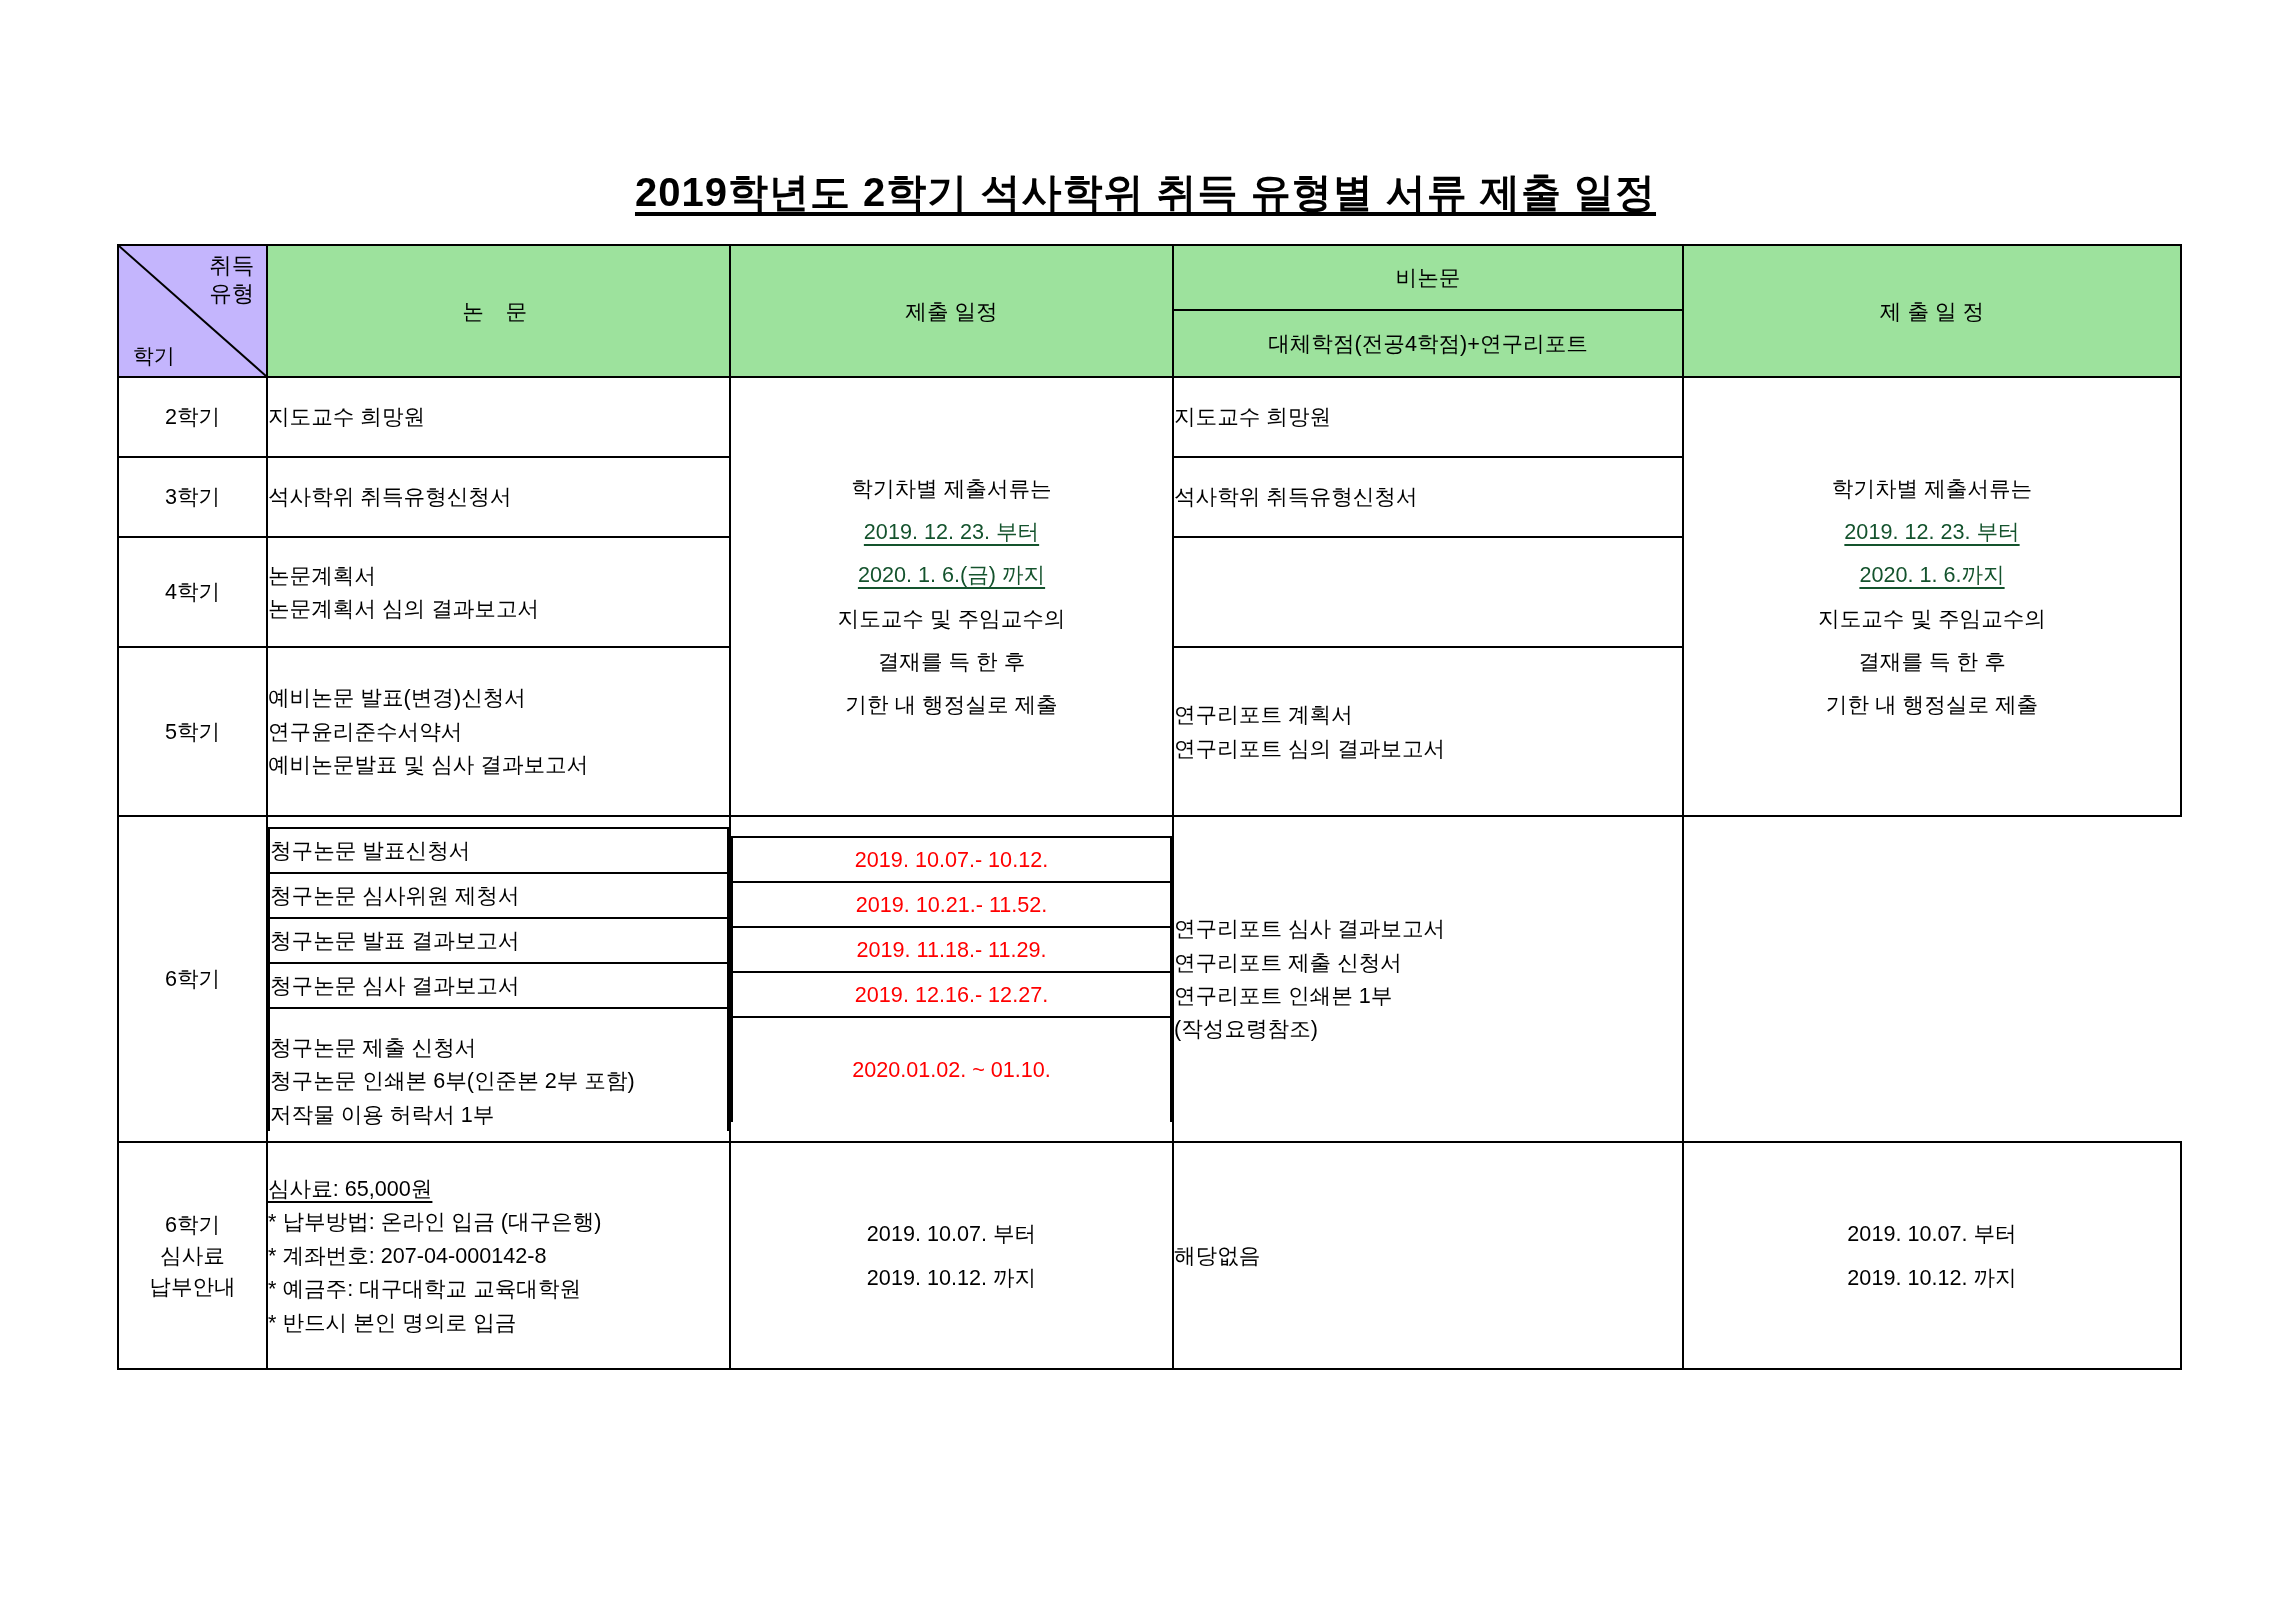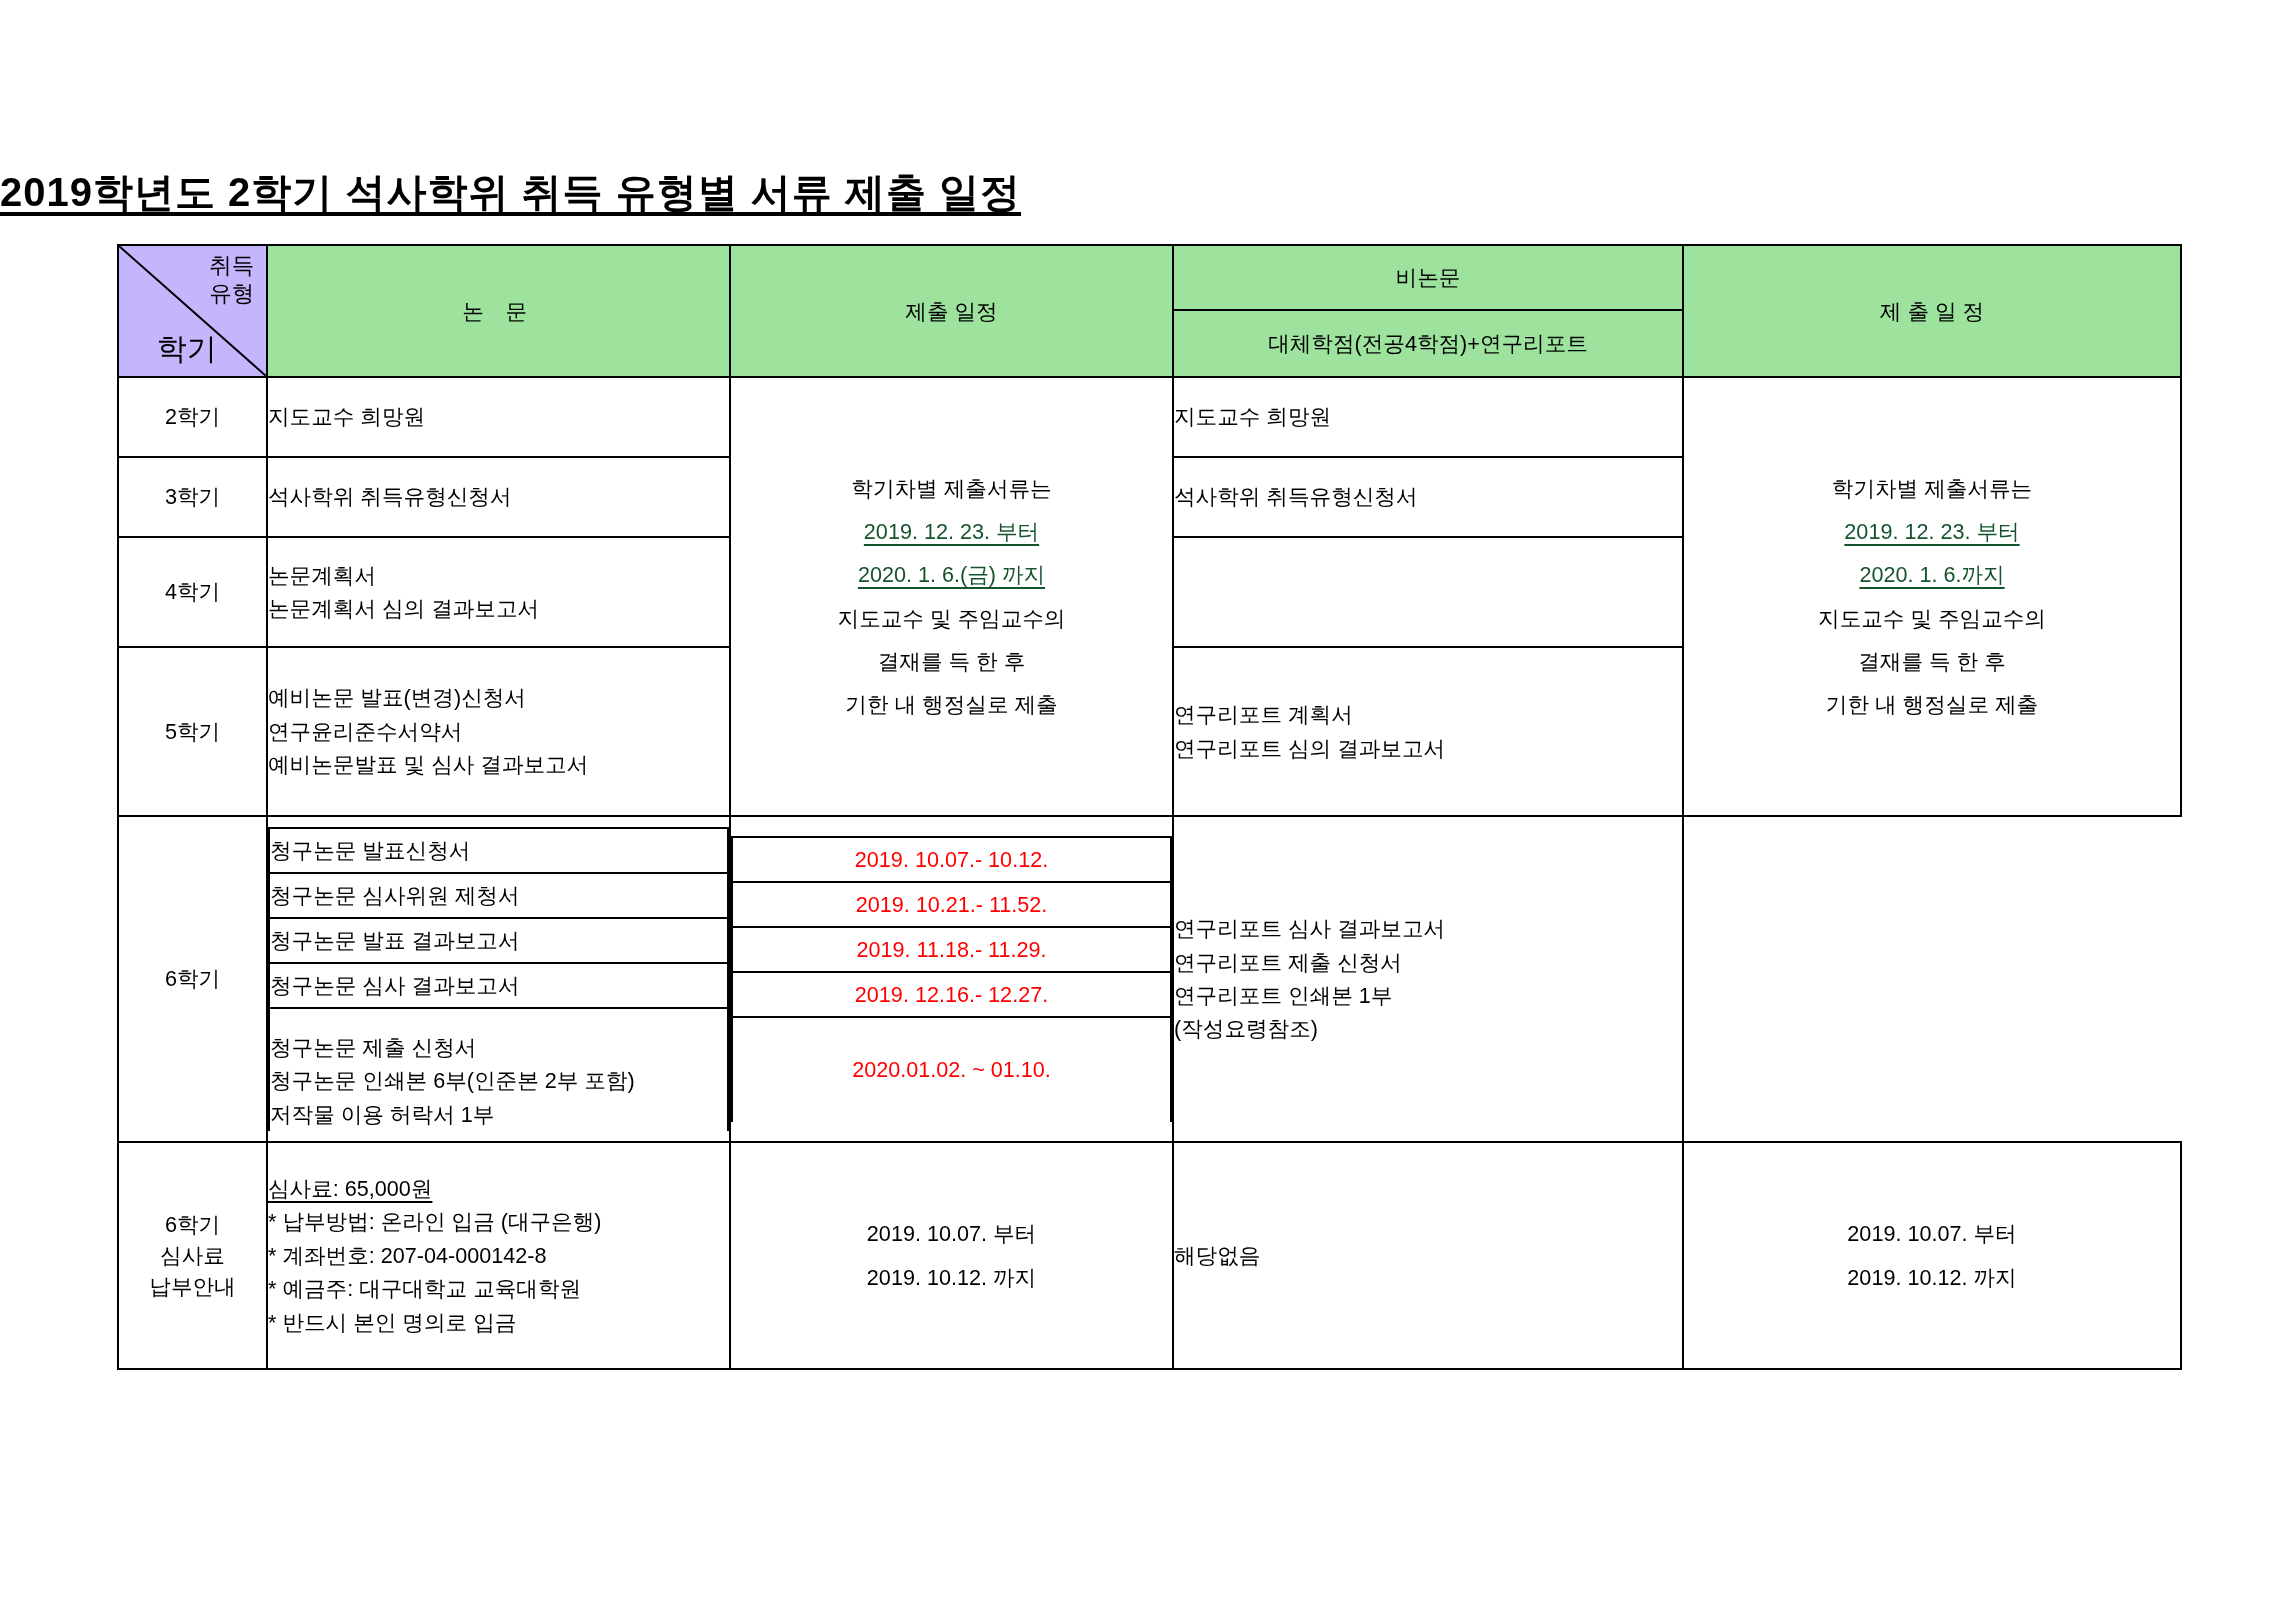--- a/index.html
+++ b/index.html
@@ -19,20 +19,21 @@
     position: relative;
     width: 2291px;
     height: 1620px;
   }
   
   .doc-title {
     position: absolute;
     top: 165px;
     left: 0;
     width: 2291px;
+    text-align: center;
     font-size: 40px;
     font-weight: bold;
     letter-spacing: 1px;
     white-space: nowrap;
   }
   .doc-title .under {
     text-decoration: underline;
     text-underline-offset: 5.9px;
   }
   
@@ -88,22 +89,21 @@
     right: 11.8px;
     top: 5.9px;
     font-size: 22.5px;
     line-height: 1.25;
     text-align: right;
   }
   .corner .lbl-term {
     position: absolute;
     left: 13.7px;
     bottom: 5.9px;
-    font-size: 30px;
-    margin-left: 24px;
+    font-size: 21px;
   }
   
   .term {
     text-align: center;
     font-size: 22.5px;
     line-height: 1.45;
   }
   
   .cell {
     padding: 9.8px 15.7px;

